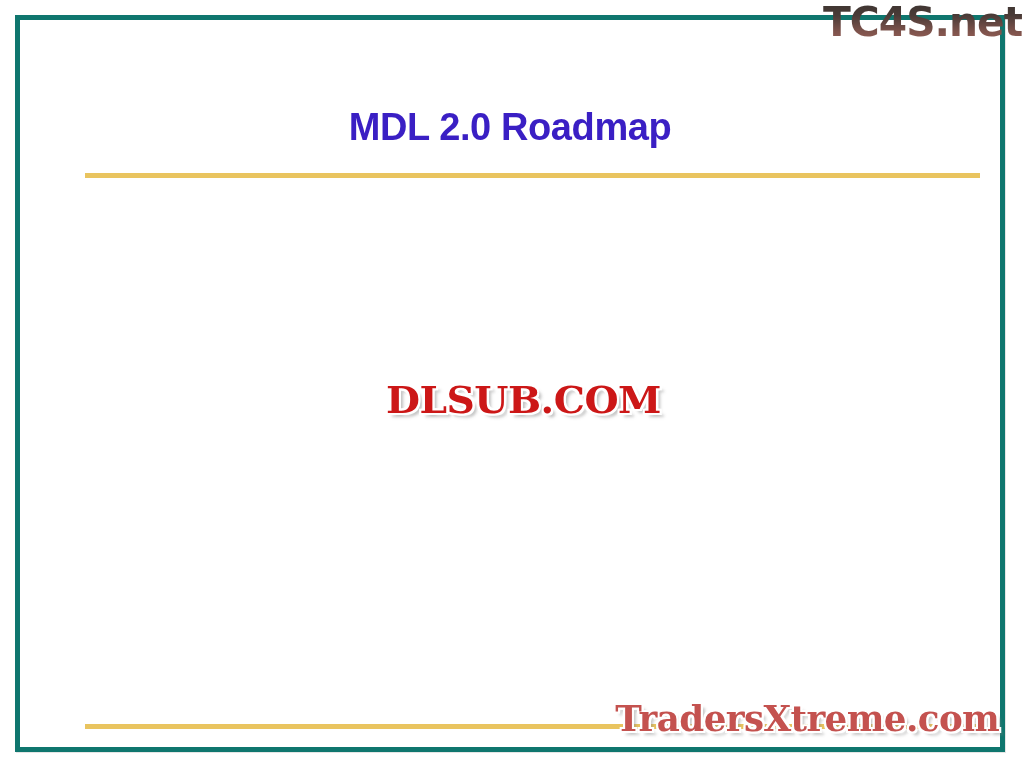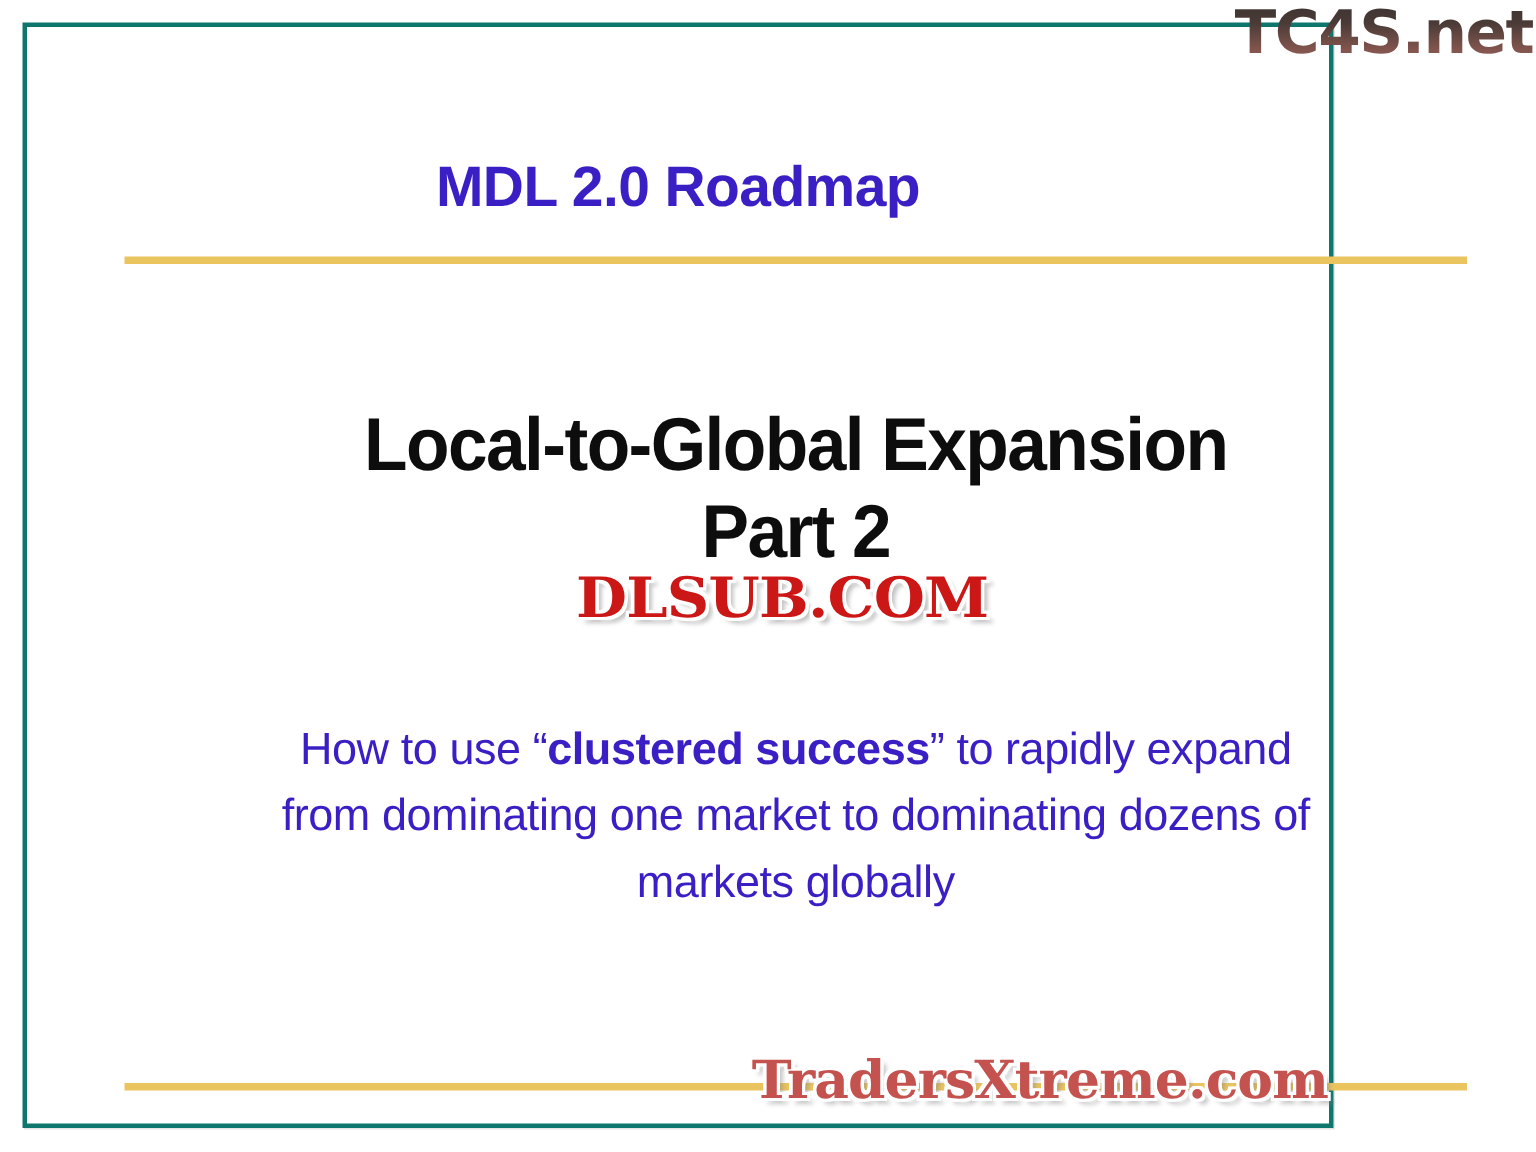--- a/index.html
+++ b/index.html
@@ -13,24 +13,24 @@
     position: relative;
     overflow: hidden;
     font-family: "Liberation Sans", sans-serif;
   }
 
   
   #slide-frame {
     position: absolute;
     left: 15px;
     top: 15px;
-    width: 874px;
+    width: 990px;
     height: 737px;
     background: #ffffff;
-    border: 3px solid #0f766e;
+    border: 5px solid #0f766e;
     box-sizing: border-box;
     box-shadow: 1px 1px 0 rgba(0,0,0,0.10);
   }
 
   
   #slide-title {
     position: absolute;
     left: 0;
     top: 62px;
     width: 100%;
@@ -167,31 +167,20 @@
 </style>
 </head>
 <body>
 
 <div id="slide-frame">
 
   <h1 id="slide-title">MDL 2.0 Roadmap</h1>
 
   <div id="rule-top" class="gold-rule"></div>
 
-  <div id="content-block">
-
-    <div id="headline">Local-to-Global Expansion</div>
-
-    <div id="subheadline">Part 2</div>
-
-    <p id="description">
-      <span>How to use “</span><b>clustered success</b><span>” to rapidly expand from dominating one market to dominating dozens of markets globally</span>
-    </p>
-
-  </div>
 
   <div id="rule-bottom" class="gold-rule"></div>
 
   <div id="wm-dlsub">DLSUB.COM</div>
 
   <div id="wm-traders">TradersXtreme.com</div>
 
 </div>
 
 <div id="wm-tc4s-shadow">TC4S.net</div>

